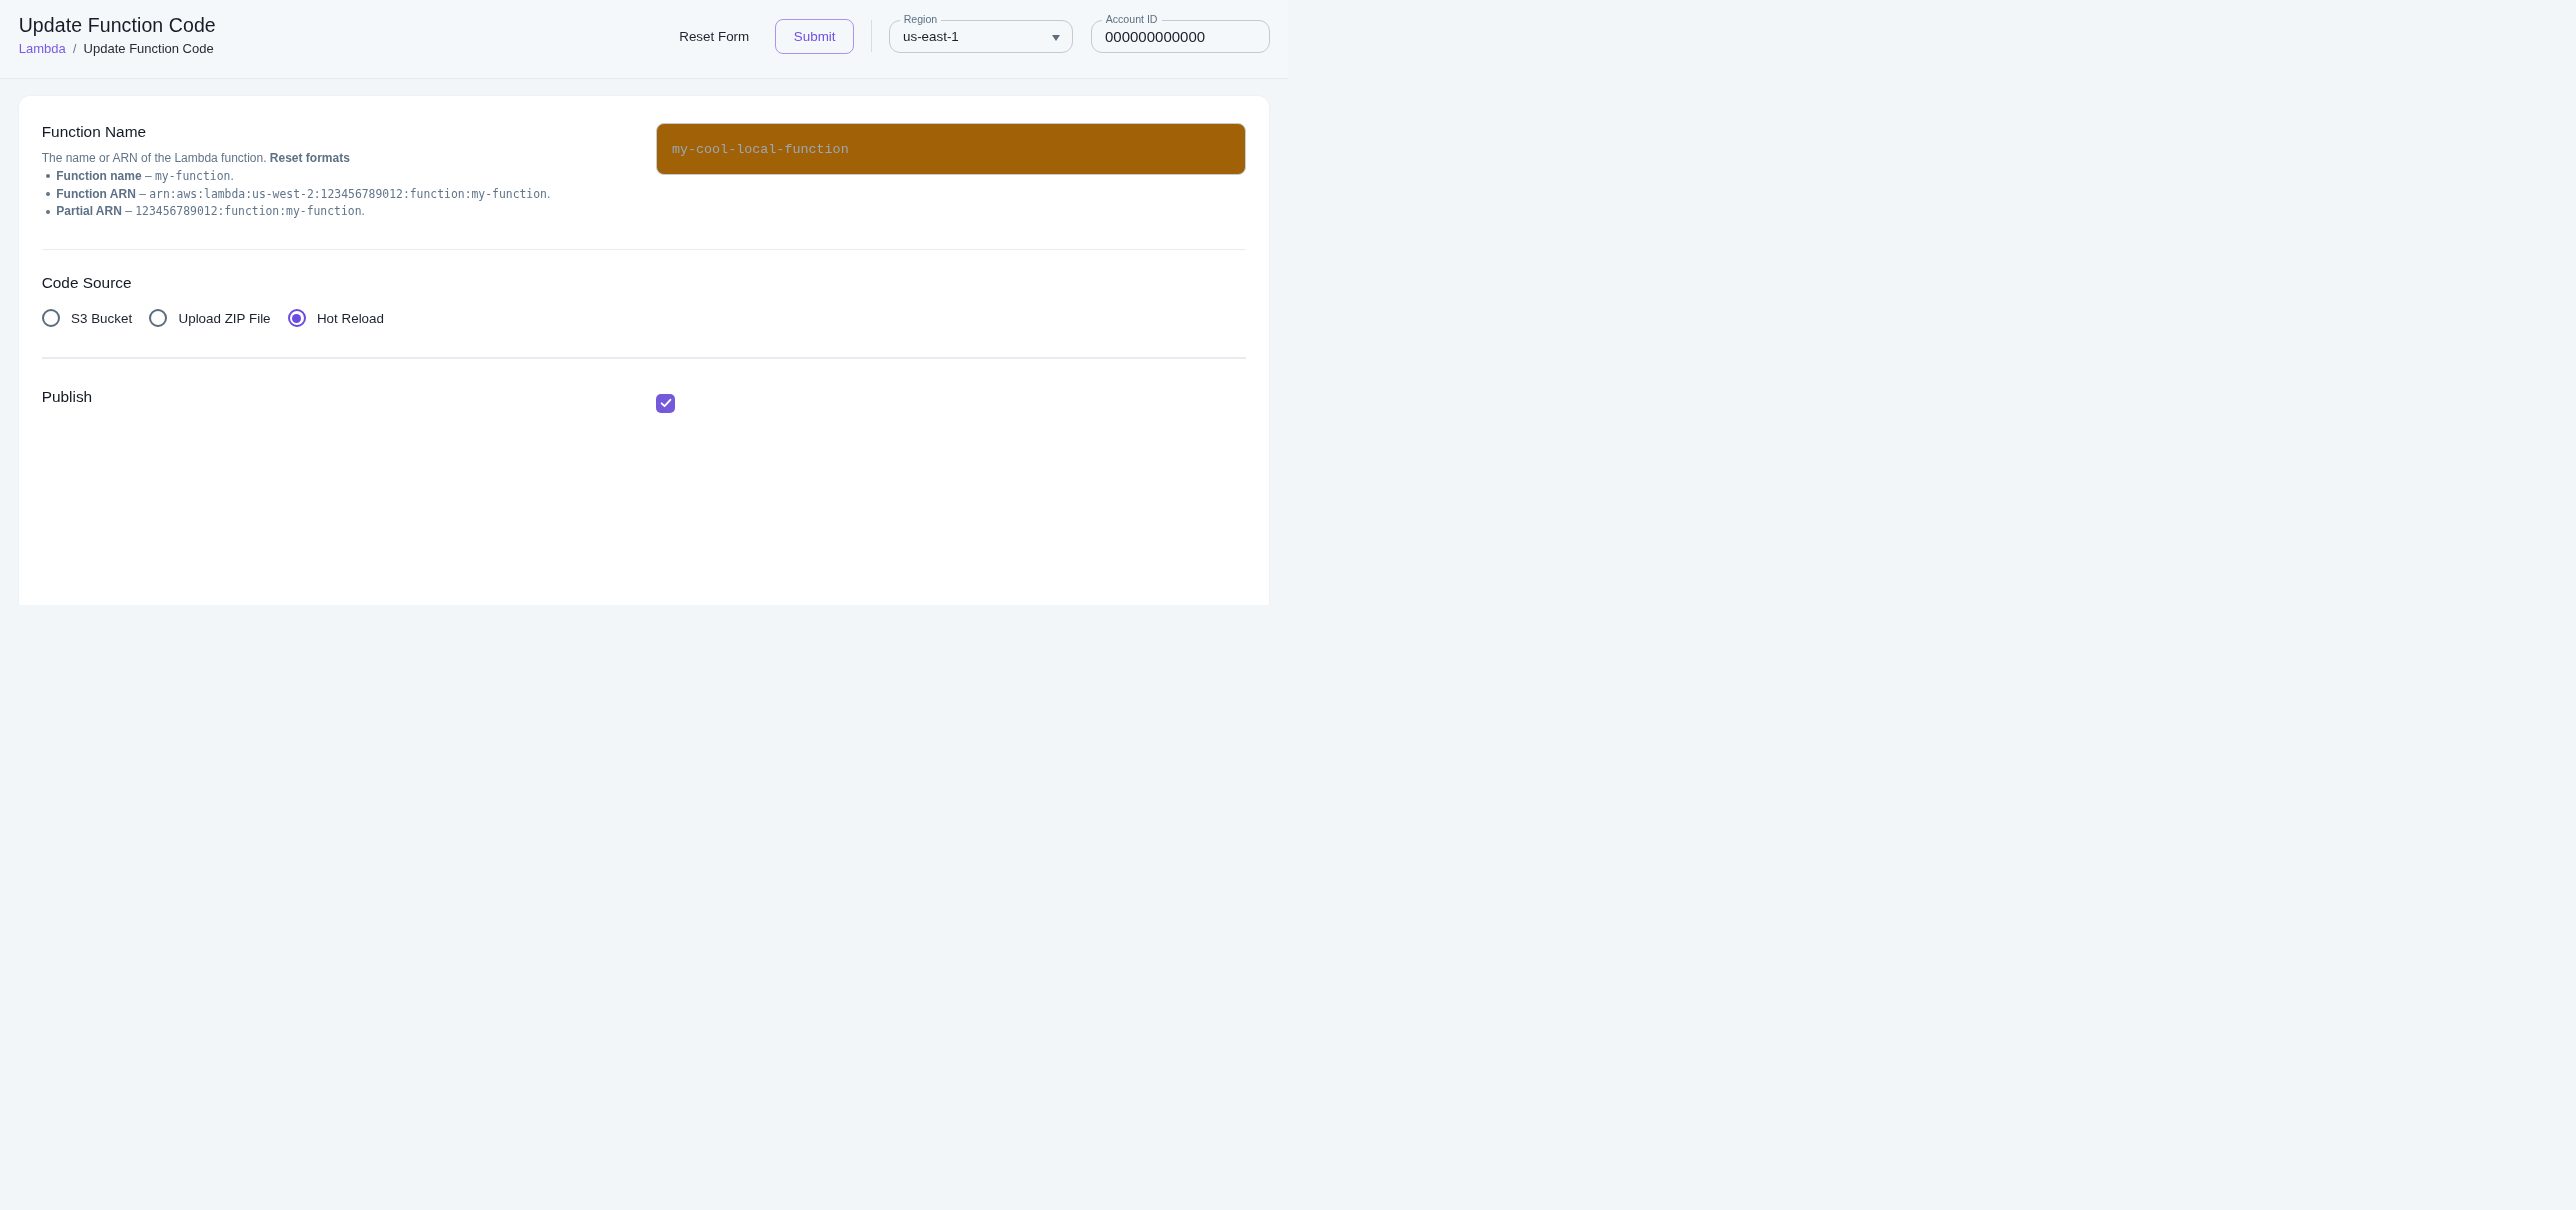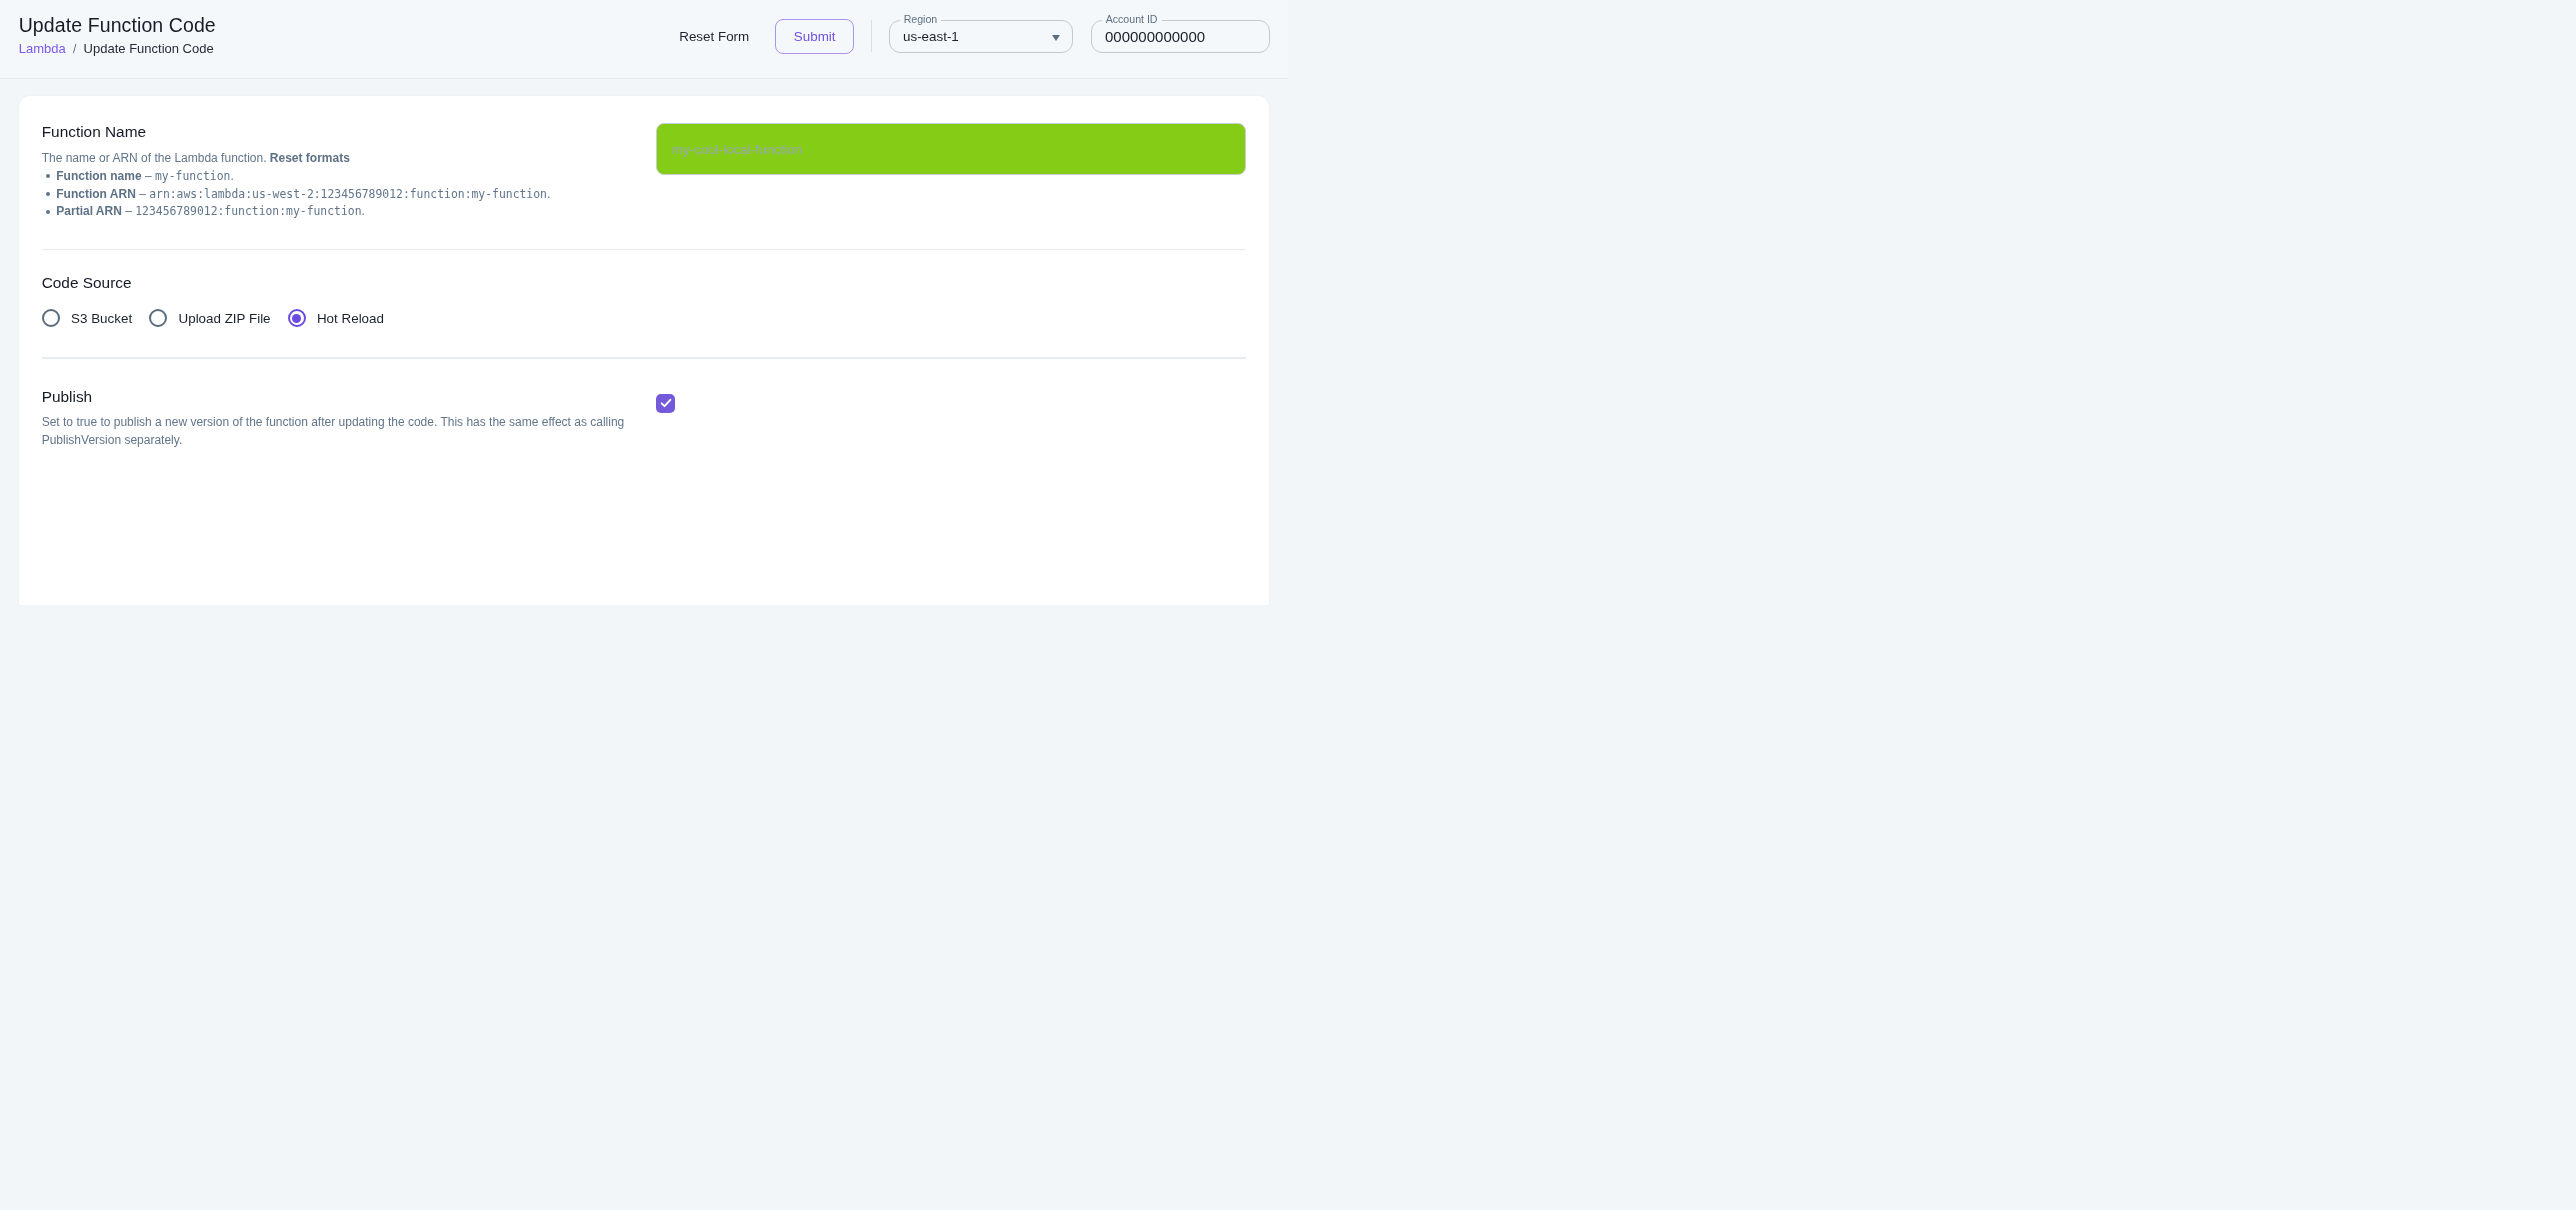--- a/index.html
+++ b/index.html
@@ -98,22 +98,22 @@
   .desc-list li { padding-left:14.6px; position:relative; line-height:17px; margin:0.8px 0; }
   .desc-list li::before {
     content:""; position:absolute; left:4px; top:6.5px;
     width:4px; height:4px; border-radius:50%; background:#61758a;
   }
   .desc-footer { margin-top:1.6px; }
 
   .text-input {
     width:100%; height:52px;
     border:0.8px solid #c6ccd4; border-radius:8px;
-    padding:0 14.6px; font-family:Liberation Sans, sans-serif; font-size:13.4px; color:#1b222d;
-    background:#84cc16; outline:none;
+    padding:0 14.6px; font-family:Liberation Mono, monospace; font-size:13.4px; color:#1b222d;
+    background:#a16207; outline:none;
   }
   .text-input::placeholder { color:#9aa7b6; opacity:1; }
 
   
   .sec-function-name { padding:27px 0 28px; }
   .sec-code-source  { padding:24px 0 30px; }
   .sec-directory    { padding:30px 0 22px; }
   .sec-publish      { padding:29px 0 32px; }
   .sec-directory .sec-desc { margin-top:7.3px; }
   .sec-publish .sec-desc { margin-top:7.3px; max-width:589px; }
@@ -219,21 +219,20 @@
   </div>
 
   <hr class="section-divider">
 
 
   <hr class="section-divider">
 
   <div class="section sec-publish">
     <div>
       <div class="sec-heading">Publish</div>
-      <div class="sec-desc">Set to true to publish a new version of the function after updating the code. This has the same effect as calling PublishVersion separately.</div>
     </div>
     <div>
       <div class="checkbox">
         <svg width="14" height="14" viewBox="0 0 24 24">
           <polyline points="4.5,12.5 9.5,17.5 19.5,6.5" fill="none" stroke="#ffffff" stroke-width="3.2" stroke-linecap="round" stroke-linejoin="round"></polyline>
         </svg>
       </div>
     </div>
   </div>
 

